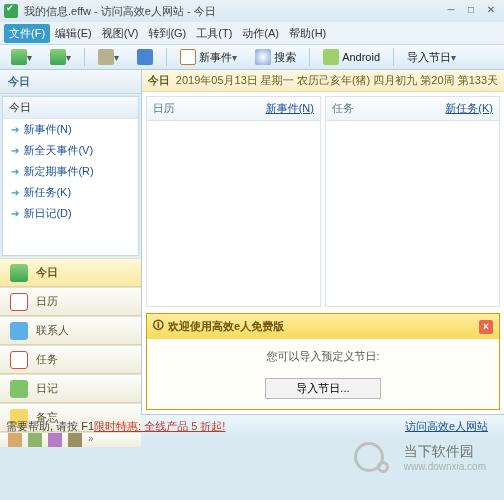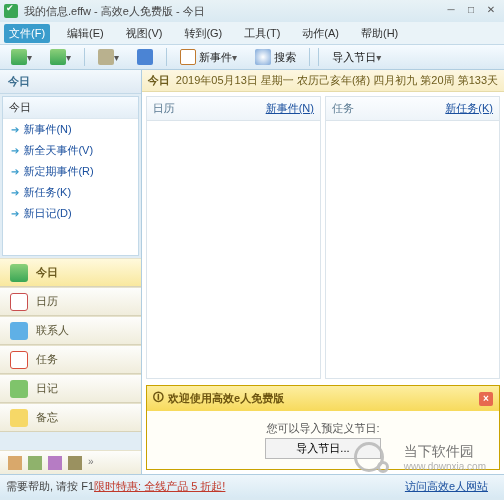--- a/index.html
+++ b/index.html
@@ -2,29 +2,29 @@
 <html><head>
 <meta charset="utf-8">
 <style>
 * { box-sizing: border-box; margin: 0; padding: 0; font-family: "Microsoft YaHei", sans-serif; }
 body { width: 504px; height: 500px; background: #d9e9f2; font-size: 11px; overflow: hidden; }
 .titlebar { height: 22px; background: linear-gradient(#e8f2f6,#d9e9f2); display: flex; align-items: center; padding: 0 4px; color: #444; }
 .titlebar .logo { width: 14px; height: 14px; background: #3aa655; border-radius: 2px; margin-right: 6px; position: relative; }
 .titlebar .logo::after { content: "✔"; color: #fff; font-size: 9px; position: absolute; left: 2px; top: -1px; }
 .titlebar .ctrl { margin-left: auto; display: flex; gap: 2px; }
 .titlebar .ctrl span { width: 18px; height: 14px; text-align: center; font-size: 10px; color: #555; cursor: pointer; }
-.menubar { height: 22px; background: #eaf3f8; display: flex; align-items: center; padding: 0 4px; gap: 12px; }
+.menubar { height: 22px; background: #eaf3f8; display: flex; align-items: center; padding: 0 4px; gap: 0; }
 .menubar .mi { padding: 2px 5px; color: #333; cursor: pointer; }
 .menubar .mi.file { background: #3a9ccc; color: #fff; border-radius: 2px; }
 .toolbar { height: 26px; background: linear-gradient(#f6fbff,#dbeaf4); border-top: 1px solid #c3d9e8; border-bottom: 1px solid #b0cde0; display: flex; align-items: center; padding: 0 4px; gap: 4px; }
 .tbtn { display: flex; align-items: center; gap: 3px; padding: 2px 6px; border: 1px solid transparent; cursor: pointer; color: #222; }
 .ticon { width: 16px; height: 16px; display: inline-block; border-radius: 2px; }
 .sep { width: 1px; height: 18px; background: #b0cde0; margin: 0 2px; }
 .dd { font-size: 10px; color: #555; margin-left: -3px; }
-.content { display: flex; height: 404px; }
+.content { display: flex; height: 344px; }
 .sidebar { width: 162px; background: #e1edf5; border-right: 1px solid #b0cde0; display: flex; flex-direction: column; }
 .side-top { background: linear-gradient(#f3f9fd,#dfeaf3); border-bottom: 1px solid #c3d9e8; padding: 4px 8px; font-weight: bold; color: #3b6d8e; }
 .side-panel { background: #fff; flex: 0 0 160px; border: 1px solid #c3d9e8; margin: 2px; overflow: auto; }
 .sp-head { background: linear-gradient(#f6fbff,#e4eef6); padding: 3px 6px; color: #333; font-size: 11px; border-bottom: 1px solid #dde8f0; }
 .sp-item { display: flex; align-items: center; gap: 4px; padding: 3px 8px; color: #1a4f9e; cursor: pointer; }
 .sp-arrow { color: #3a9ccc; font-size: 10px; }
 .navlist { flex: 1; display: flex; flex-direction: column; }
 .nav-item { height: 29px; display: flex; align-items: center; gap: 8px; padding: 0 10px; background: linear-gradient(#fdfdfb,#f0eddc); border-top: 1px solid #e6e2cc; border-bottom: 1px solid #d8d3b9; cursor: pointer; color: #5a5535; }
 .nav-item.active { background: linear-gradient(#fff9dc,#f9e89e); color: #6b5a1e; font-weight: bold; }
 .nav-icon { width: 18px; height: 18px; border-radius: 3px; }
@@ -36,34 +36,34 @@
 .cols { flex: 1; display: flex; padding: 4px 4px 2px 4px; gap: 4px; background: #fff; }
 .col { flex: 1; border: 1px solid #dbe4eb; background: #fff; display: flex; flex-direction: column; }
 .col-h { display: flex; background: linear-gradient(#fbfdff,#eef4f9); border-bottom: 1px solid #dbe4eb; }
 .col-h span { flex: 1; padding: 4px 6px; color: #5a7a92; font-size: 11px; }
 .col-h .act { color: #1a4f9e; text-align: right; text-decoration: underline; cursor: pointer; }
 .col-body { flex: 1; background: #fff; }
 .welcome { border: 1px solid #c9a200; margin: 4px; background: #fffef8; }
 .welcome-h { background: linear-gradient(#fdeea0,#f7da5c); color: #6d5510; padding: 3px 6px; display: flex; align-items: center; font-size: 11px; font-weight: bold; }
 .welcome-h .x { margin-left: auto; width: 14px; height: 14px; background: #e76a4f; color: #fff; text-align: center; line-height: 13px; font-size: 10px; cursor: pointer; border-radius: 2px; }
 .welcome-b { padding: 10px; text-align: center; color: #555; }
-.welcome-b button { margin-top: 2px; padding: 2px 30px; background: #f3f3f3; border: 1px solid #b9b9b9; cursor: pointer; font-size: 11px; }
+.welcome-b button { margin-top: 14px; padding: 2px 30px; background: #f3f3f3; border: 1px solid #b9b9b9; cursor: pointer; font-size: 11px; }
 .statusbar { height: 24px; background: linear-gradient(#eef6fb,#d8e9f3); border-top: 1px solid #b0cde0; display: flex; align-items: center; padding: 0 6px; color: #444; font-size: 11px; }
 .statusbar .promo { color: #c0392b; text-decoration: underline; cursor: pointer; }
 .statusbar .site { margin-left: auto; margin-right: 10px; color: #1a4f9e; text-decoration: underline; cursor: pointer; }
 .watermark { position: absolute; right: 18px; bottom: 28px; display: flex; align-items: flex-end; gap: 20px; color: #888; font-size: 12px; opacity: .9; pointer-events: none; }
 .watermark .ring { width: 30px; height: 30px; border: 3px solid #bbb; border-radius: 50%; position: relative; }
 .watermark .ring::after { content: ""; position: absolute; width: 6px; height: 6px; border: 3px solid #bbb; border-radius: 50%; right: -8px; bottom: -4px; }
 </style>
 </head>
 <body>
 
 <div class="titlebar">
   <span class="logo"></span>
-  <span>我的信息.effw - 高效e人免费版 - 今日</span>
+  <span>我的信息.effw - 访问高效e人网站 - 今日</span>
   <div class="ctrl">
     <span>─</span>
     <span>□</span>
     <span>✕</span>
   </div>
 </div>
 
 <div class="menubar">
   <span class="mi file">文件(F)</span>
   <span class="mi">编辑(E)</span>
@@ -95,20 +95,24 @@
   <span class="tbtn">
       <span class="ticon" style="background:#fff;border:1px solid #c07a30"></span>
       <span>新事件</span>
       <span class="dd">▾</span>
     </span>
   <span class="tbtn">
       <span class="ticon" style="background:radial-gradient(#fff,#7da7d9)"></span>
       <span>搜索</span>
     </span>
   <span class="sep"></span>
+  <span class="tbtn">
+      <span class="ticon" style="background:#9ed06d"></span>
+      <span>Android</span>
+    </span>
   <span class="sep"></span>
   <span class="tbtn">
       <span>导入节日</span>
       <span class="dd">▾</span>
     </span>
 </div>
 
 <div class="content">
   <div class="sidebar">
     <div class="side-top">今日</div>

